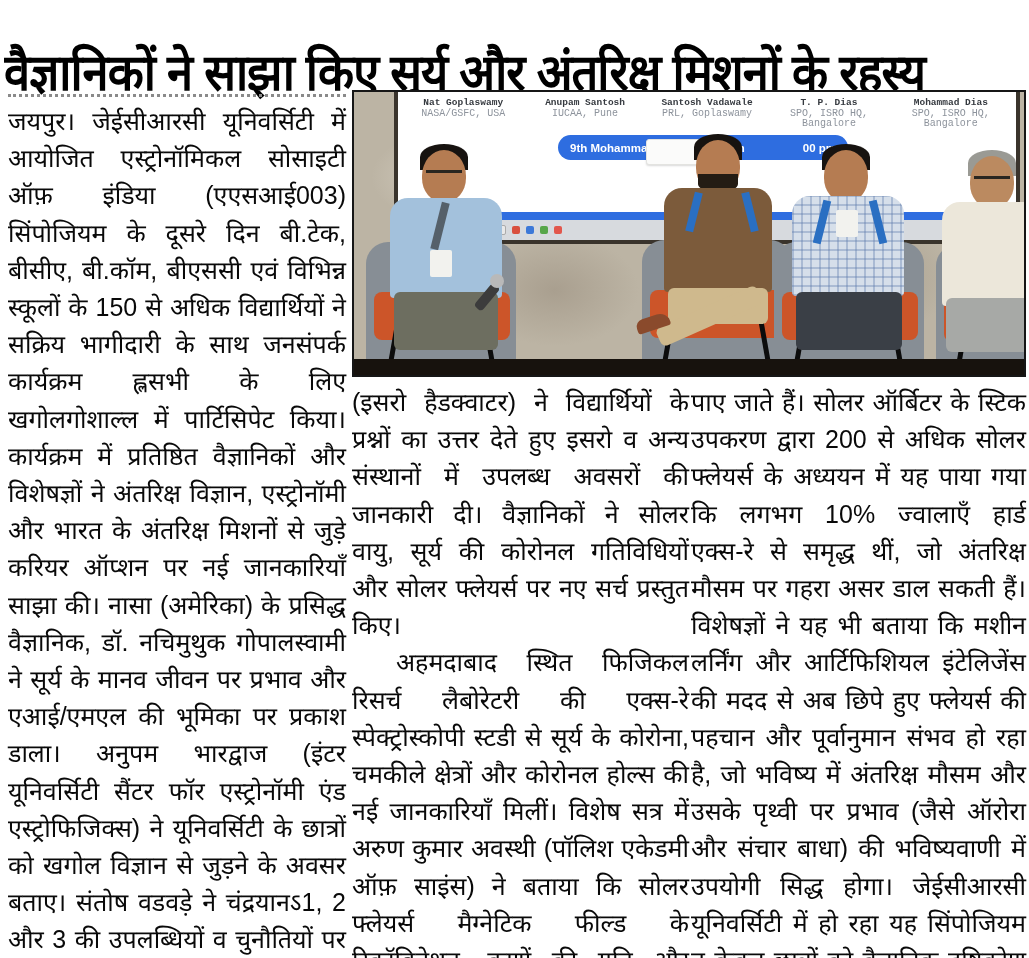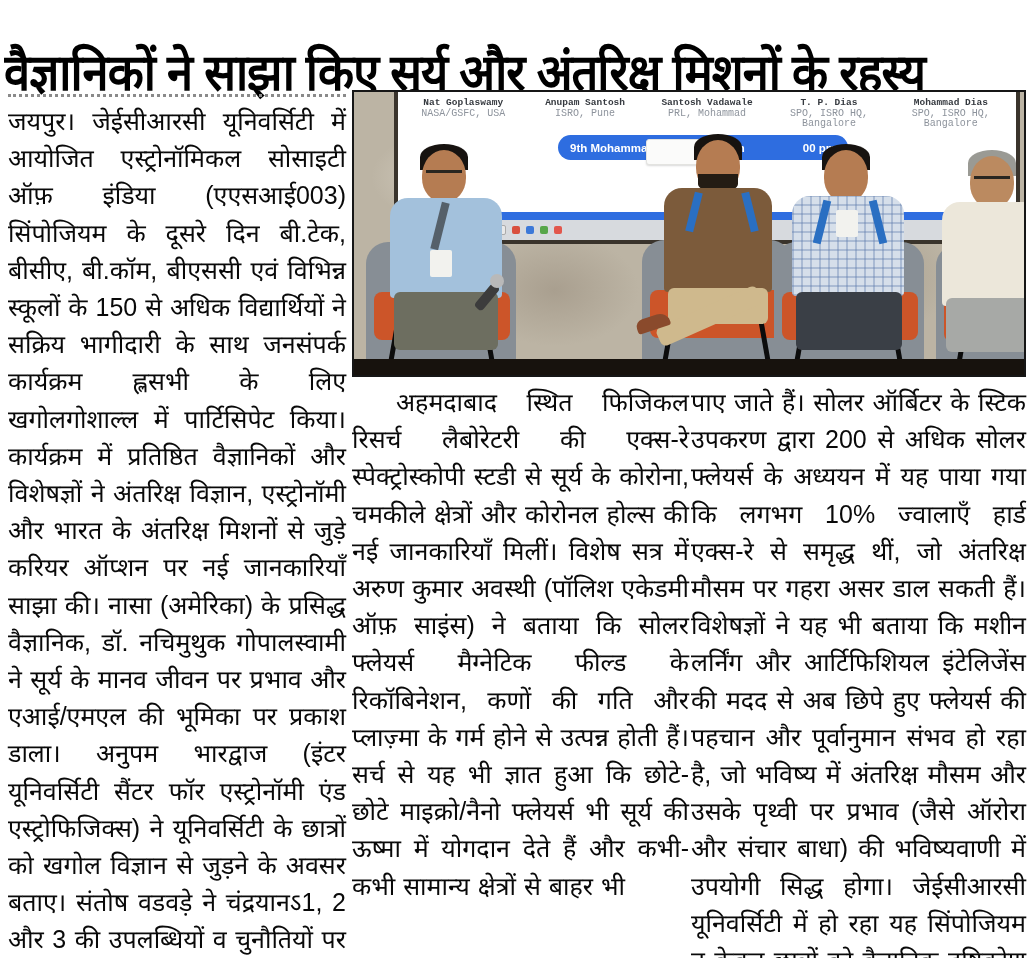--- a/index.html
+++ b/index.html
@@ -129,25 +129,25 @@
   <div class="wall"></div>
 
   <div class="screen">
     <div class="speakers">
       <div class="speaker">
         <div class="speaker-name">Nat Goplaswamy</div>
         <div class="speaker-aff">NASA/GSFC, USA</div>
       </div>
       <div class="speaker">
         <div class="speaker-name">Anupam Santosh</div>
-        <div class="speaker-aff">ISRO, Pune</div>
+        <div class="speaker-aff">IUCAA, Pune</div>
       </div>
       <div class="speaker">
         <div class="speaker-name">Santosh Vadawale</div>
-        <div class="speaker-aff">PRL, Mohammad</div>
+        <div class="speaker-aff">PRL, Goplaswamy</div>
       </div>
       <div class="speaker">
         <div class="speaker-name">T. P. Dias</div>
         <div class="speaker-aff">SPO, ISRO HQ, Bangalore</div>
       </div>
       <div class="speaker">
         <div class="speaker-name">Mohammad Dias</div>
         <div class="speaker-aff">SPO, ISRO HQ, Bangalore</div>
       </div>
     </div>
@@ -232,18 +232,19 @@
     <div class="head" style="left:616px;top:64px;background:#bb8a60"></div>
     <div class="glasses" style="left:620px;top:84px"></div>
     <div class="torso" style="left:588px;top:110px;width:100px;height:104px;background:#ece7da"></div>
     <div class="pants" style="left:592px;top:206px;width:96px;height:54px;background:#a7a9a6"></div>
   </div>
 
   <div class="floor"></div>
 </figure>
 
 <div class="col" id="col2">
+  <p class="body-text">(इसरो हैडक्वाटर) ने विद्यार्थियों के प्रश्नों का उत्तर देते हुए इसरो व अन्य संस्थानों में उपलब्ध अवसरों की जानकारी दी। वैज्ञानिकों ने सोलर वायु, सूर्य की कोरोनल गतिविधियों और सोलर फ्लेयर्स पर नए सर्च प्रस्तुत किए।</p>
   <p class="body-text indent">अहमदाबाद स्थित फिजिकल रिसर्च लैबोरेटरी की एक्स-रे स्पेक्ट्रोस्कोपी स्टडी से सूर्य के कोरोना, चमकीले क्षेत्रों और कोरोनल होल्स की नई जानकारियाँ मिलीं। विशेष सत्र में अरुण कुमार अवस्थी (पॉलिश एकेडमी ऑफ़ साइंस) ने बताया कि सोलर फ्लेयर्स मैग्नेटिक फील्ड के रिकॉबिनेशन, कणों की गति और प्लाज़्मा के गर्म होने से उत्पन्न होती हैं। सर्च से यह भी ज्ञात हुआ कि छोटे-छोटे माइक्रो/नैनो फ्लेयर्स भी सूर्य की ऊष्मा में योगदान देते हैं और कभी-कभी सामान्य क्षेत्रों से बाहर भी</p>
 </div>
 
 <div class="col" id="col3">
   <p class="body-text">पाए जाते हैं। सोलर ऑर्बिटर के स्टिक उपकरण द्वारा 200 से अधिक सोलर फ्लेयर्स के अध्ययन में यह पाया गया कि लगभग 10% ज्वालाएँ हार्ड एक्स-रे से समृद्ध थीं, जो अंतरिक्ष मौसम पर गहरा असर डाल सकती हैं। विशेषज्ञों ने यह भी बताया कि मशीन लर्निंग और आर्टिफिशियल इंटेलिजेंस की मदद से अब छिपे हुए फ्लेयर्स की पहचान और पूर्वानुमान संभव हो रहा है, जो भविष्य में अंतरिक्ष मौसम और उसके पृथ्वी पर प्रभाव (जैसे ऑरोरा और संचार बाधा) की भविष्यवाणी में उपयोगी सिद्ध होगा। जेईसीआरसी यूनिवर्सिटी में हो रहा यह सिंपोजियम न केवल छात्रों को वैज्ञानिक दृष्टिकोण प्रदान कर रहा है, बल्कि उन्हें अंतरिक्ष विज्ञान और रिसर्च के क्षेत्र में भविष्य की संभावनाओं से भी अवगत करा रही है।</p>
 </div>
 
 </body></html>

